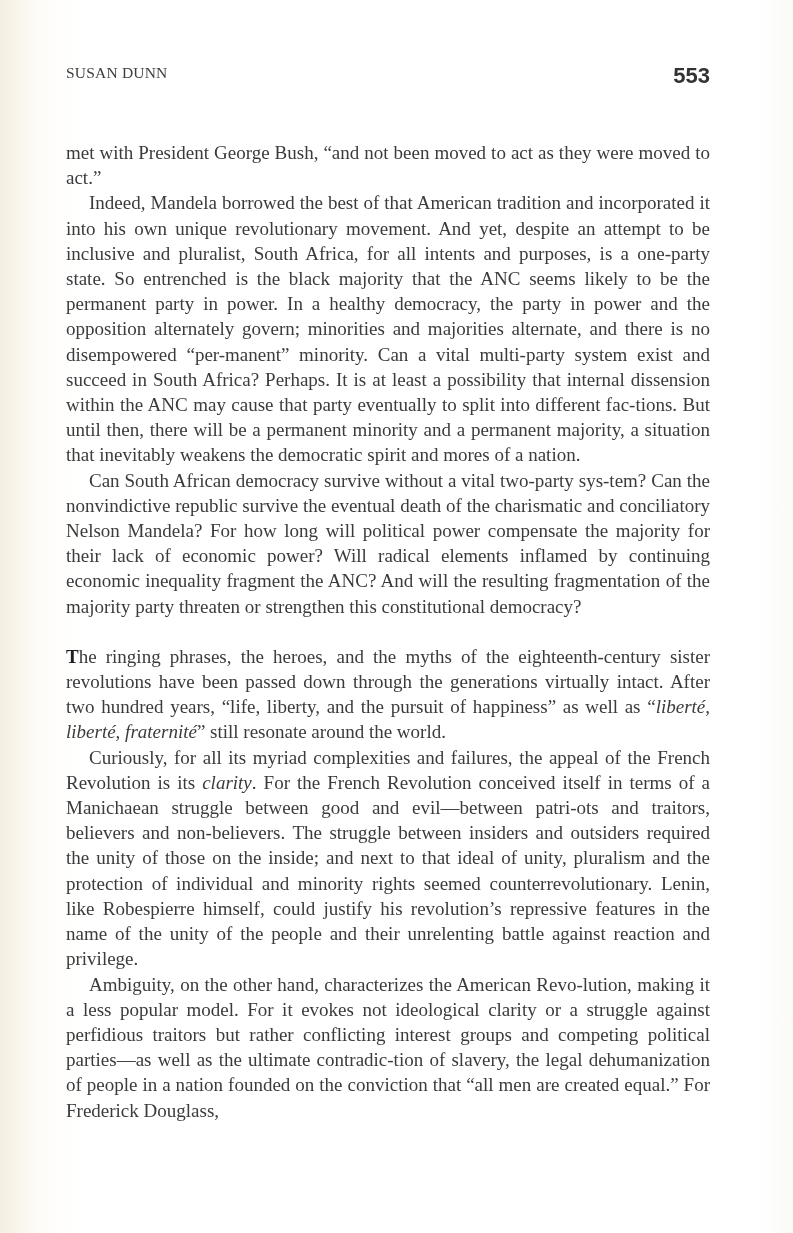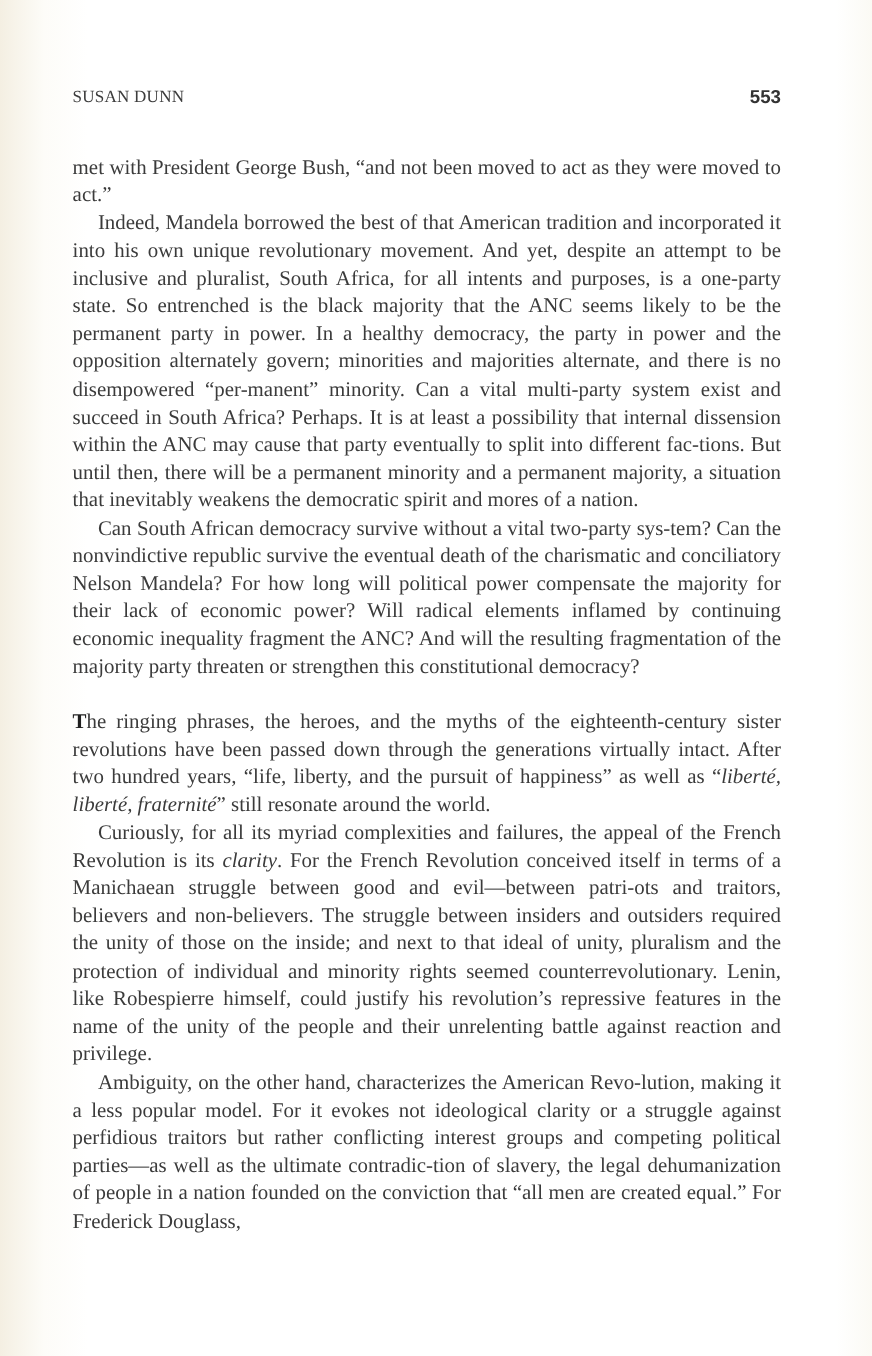--- a/index.html
+++ b/index.html
@@ -16,41 +16,41 @@
       font-family: "Liberation Serif", "DejaVu Serif", serif;
     }
     .page {
       position: absolute;
       left: 66px;
       top: 0;
       width: 644px;
     }
     .running-head {
       position: absolute;
-      top: 80px;
+      top: 64px;
       left: 0;
       width: 644px;
       height: 22px;
     }
     .running-head .author {
       position: absolute;
       left: 0;
       top: 0;
       font-family: "Liberation Serif", "DejaVu Serif", serif;
       font-size: 15.5px;
       letter-spacing: 0.2px;
       color: #3d3d3d;
     }
     .running-head .folio {
       position: absolute;
       right: 0;
       top: -1px;
       font-family: "Liberation Sans", "DejaVu Sans", sans-serif;
       font-weight: bold;
-      font-size: 17px;
+      font-size: 22px;
       color: #333333;
     }
     .body-text {
       position: absolute;
       top: 140px;
       left: 0;
       width: 644px;
       font-size: 19px;
       line-height: 25.2px;
       text-align: justify;

